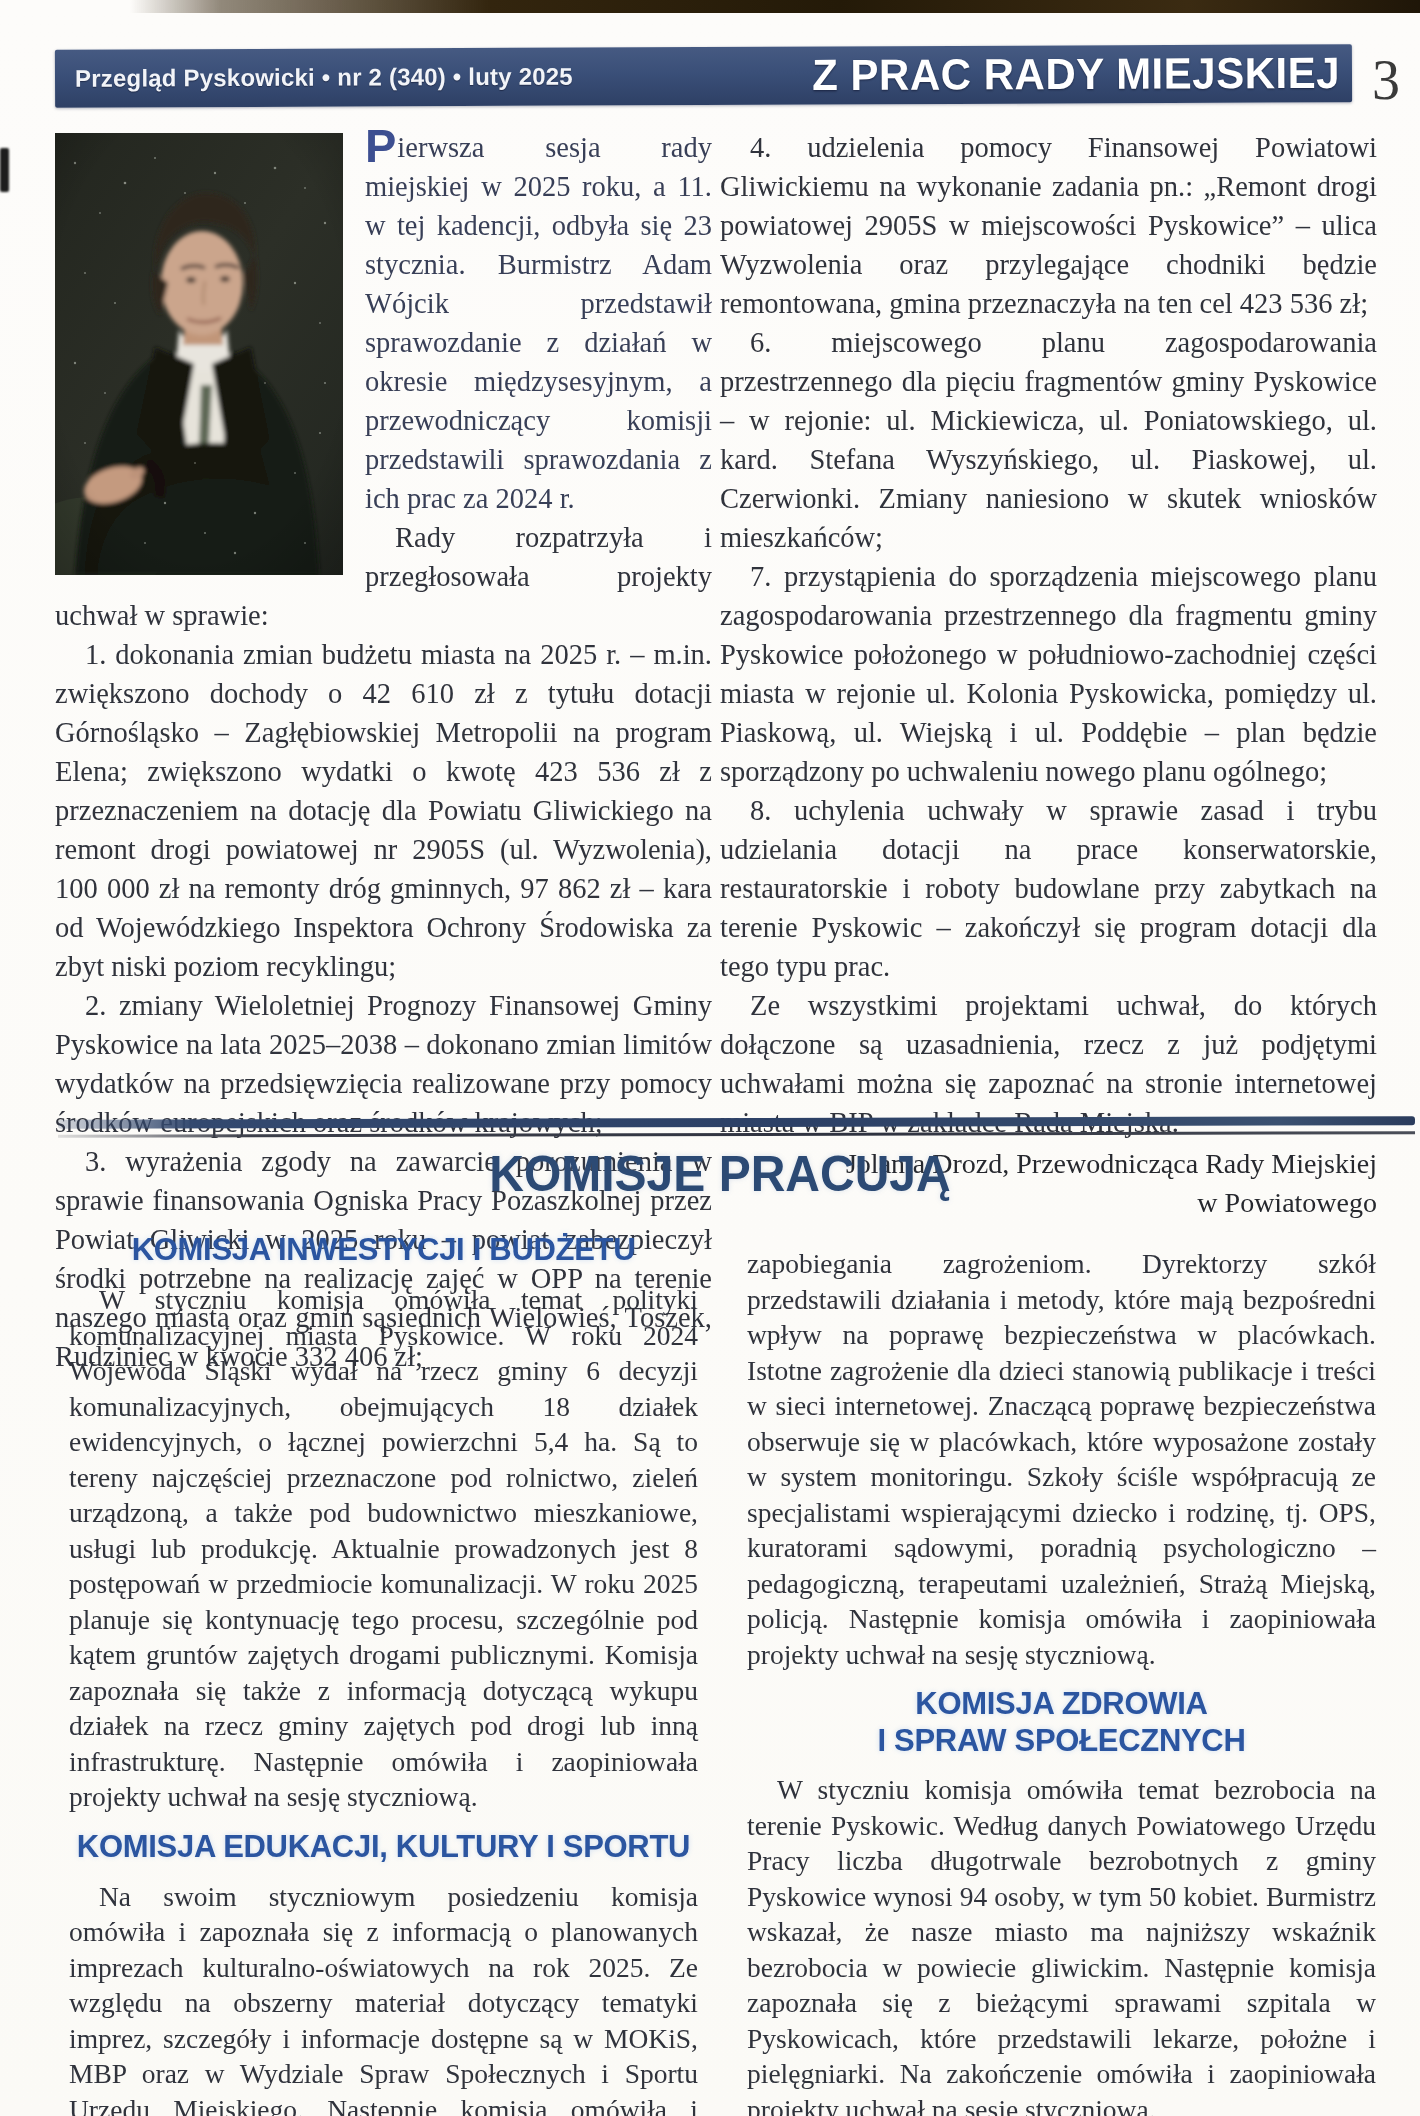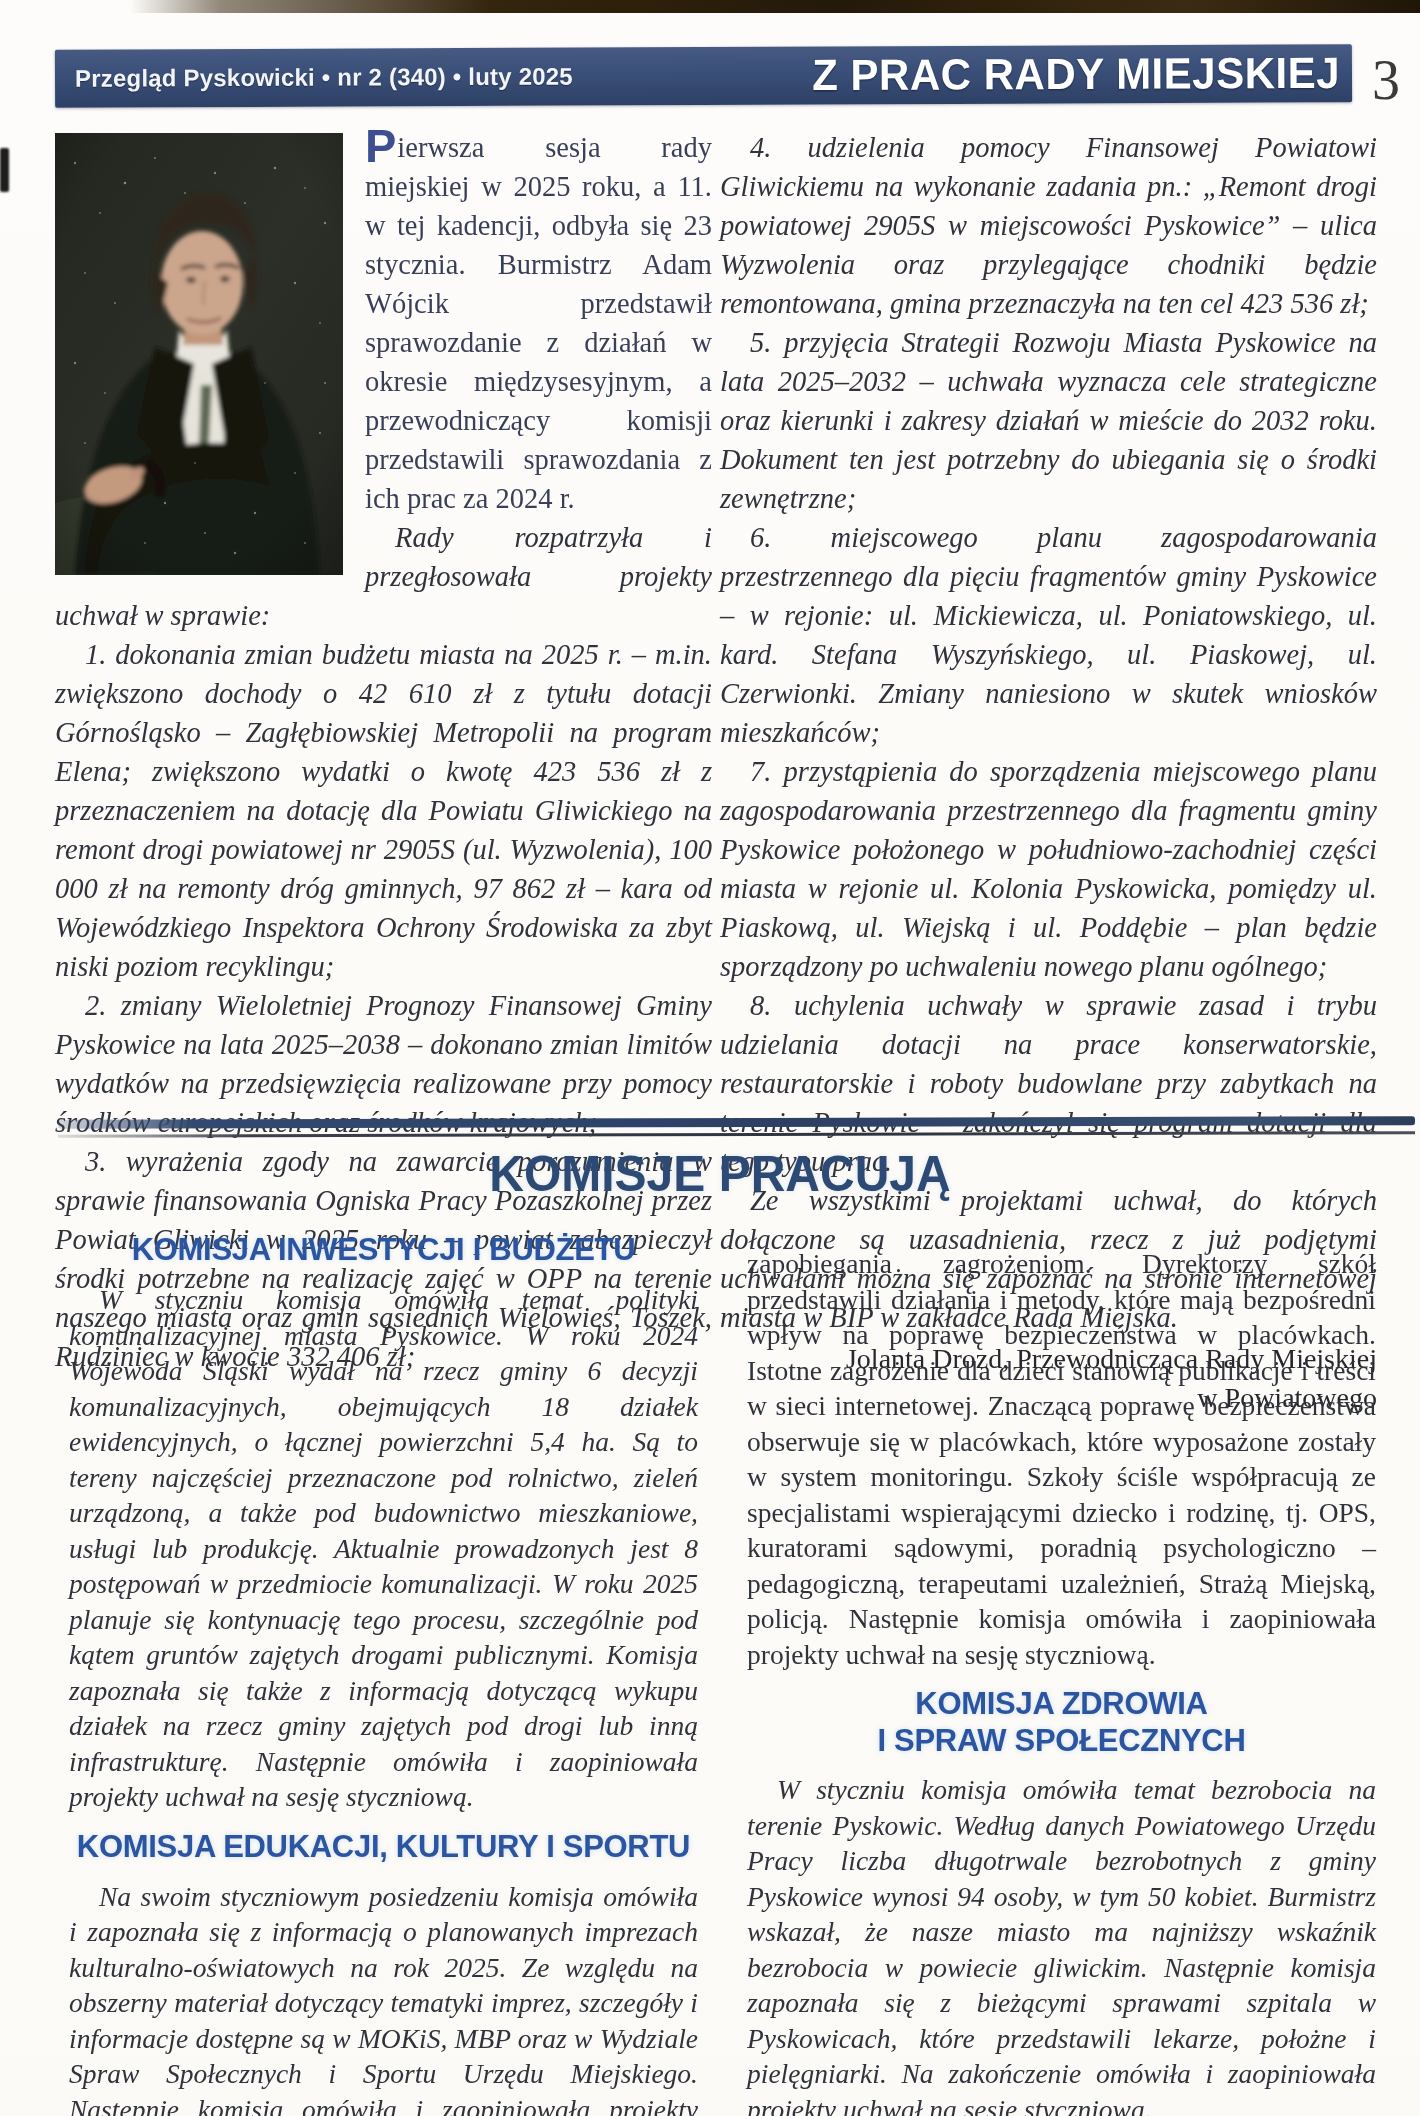--- a/index.html
+++ b/index.html
@@ -51,21 +51,21 @@
   .top-article{
     position:absolute;left:55px;top:128px;width:1335px;
     display:flex;gap:8px;
   }
   .col{width:657px;color:#30333c;}
   .top-article p{
     margin:0;text-align:justify;
     font-size:28.5px;line-height:39px;
   }
   .top-article .first{color:#383f57;}
-  .ind{text-indent:30px;font-style:italic;}
+  .ind{text-indent:30px;}
   .dropcap{
     font-family:"Liberation Sans",sans-serif;font-weight:bold;color:#3d4f91;
     font-size:47px;line-height:28px;vertical-align:-5px;letter-spacing:1px;
   }
   .photo{
     float:left;width:288px;height:442px;margin:5px 22px 12px 0;
     display:block;
   }
   .sig{
     text-align:right !important;font-weight:normal;margin-top:2px !important;
@@ -197,21 +197,20 @@
 
       <p class="first"><span class="dropcap">P</span><span>ierwsza sesja rady miejskiej w 2025 roku, a 11. w tej kadencji, odbyła się 23 stycznia. Burmistrz Adam Wójcik przedstawił sprawozdanie z działań w okresie międzysesyjnym, a przewodniczący komisji przedstawili sprawozdania z ich prac za 2024 r.</span></p>
       <p class="ind">Rady rozpatrzyła i przegłosowała projekty uchwał w sprawie:</p>
       <p class="ind">1. dokonania zmian budżetu miasta na 2025 r. – m.in. zwiększono dochody o 42 610 zł z tytułu dotacji Górnośląsko – Zagłębiowskiej Metropolii na program Elena; zwiększono wydatki o kwotę 423 536 zł z przeznaczeniem na dotację dla Powiatu Gliwickiego na remont drogi powiatowej nr 2905S (ul. Wyzwolenia), 100 000 zł na remonty dróg gminnych, 97 862 zł – kara od Wojewódzkiego Inspektora Ochrony Środowiska za zbyt niski poziom recyklingu;</p>
       <p class="ind">2. zmiany Wieloletniej Prognozy Finansowej Gminy Pyskowice na lata 2025–2038 – dokonano zmian limitów wydatków na przedsięwzięcia realizowane przy pomocy środków europejskich oraz środków krajowych;</p>
       <p class="ind">3. wyrażenia zgody na zawarcie porozumienia w sprawie finansowania Ogniska Pracy Pozaszkolnej przez Powiat Gliwicki w 2025 roku – powiat zabezpieczył środki potrzebne na realizację zajęć w OPP na terenie naszego miasta oraz gmin sąsiednich Wielowieś, Toszek, Rudziniec w kwocie 332 406 zł;</p>
     </div>
 
     <div class="col">
       <p class="ind">4. udzielenia pomocy Finansowej Powiatowi Gliwickiemu na wykonanie zadania pn.: „Remont drogi powiatowej 2905S w miejscowości Pyskowice” – ulica Wyzwolenia oraz przylegające chodniki będzie remontowana, gmina przeznaczyła na ten cel 423 536 zł;</p>
-      <p class="ind">5. przyjęcia Strategii Rozwoju Miasta Pyskowice na lata 2025–2032 – uchwała wyznacza cele strategiczne oraz kierunki i zakresy działań w mieście do 2032 roku. Dokument ten jest potrzebny do ubiegania się o środki zewnętrzne;</p>
       <p class="ind">6. miejscowego planu zagospodarowania przestrzennego dla pięciu fragmentów gminy Pyskowice – w rejonie: ul. Mickiewicza, ul. Poniatowskiego, ul. kard. Stefana Wyszyńskiego, ul. Piaskowej, ul. Czerwionki. Zmiany naniesiono w skutek wniosków mieszkańców;</p>
       <p class="ind">7. przystąpienia do sporządzenia miejscowego planu zagospodarowania przestrzennego dla fragmentu gminy Pyskowice położonego w południowo-zachodniej części miasta w rejonie ul. Kolonia Pyskowicka, pomiędzy ul. Piaskową, ul. Wiejską i ul. Poddębie – plan będzie sporządzony po uchwaleniu nowego planu ogólnego;</p>
       <p class="ind">8. uchylenia uchwały w sprawie zasad i trybu udzielania dotacji na prace konserwatorskie, restauratorskie i roboty budowlane przy zabytkach na terenie Pyskowic – zakończył się program dotacji dla tego typu prac.</p>
       <p class="ind">Ze wszystkimi projektami uchwał, do których dołączone są uzasadnienia, rzecz z już podjętymi uchwałami można się zapoznać na stronie internetowej miasta w BIP w zakładce Rada Miejska.</p>
       <p class="sig">
         <span>Jolanta Drozd, Przewodnicząca Rady Miejskiej</span><br>
         <span>w Powiatowego</span>
       </p>
     </div>
   </section>

